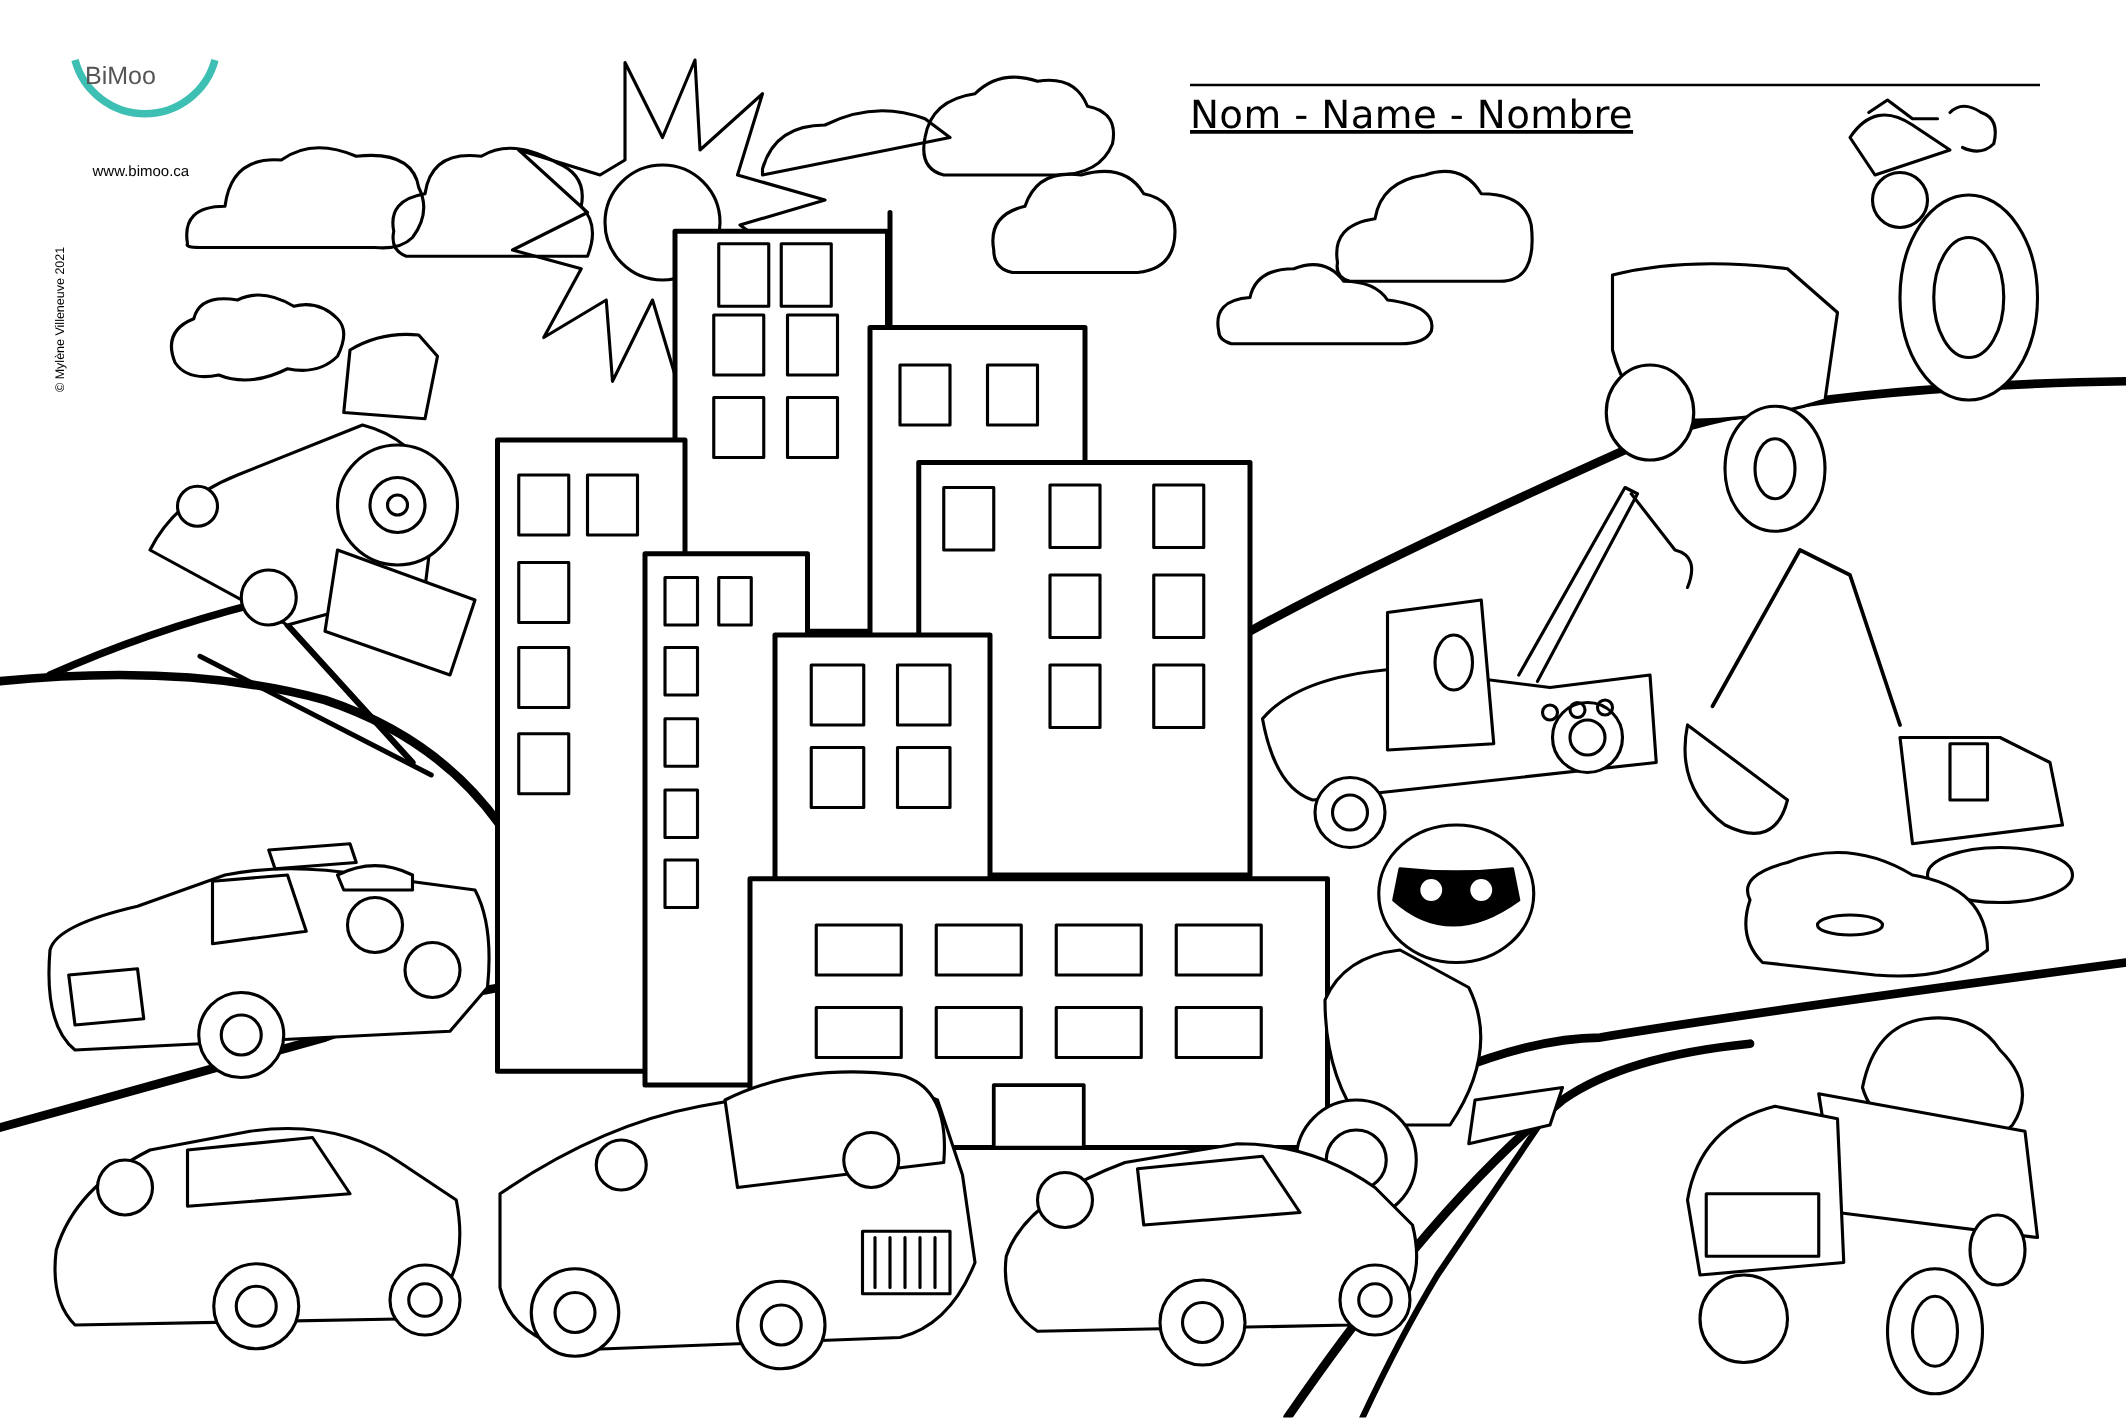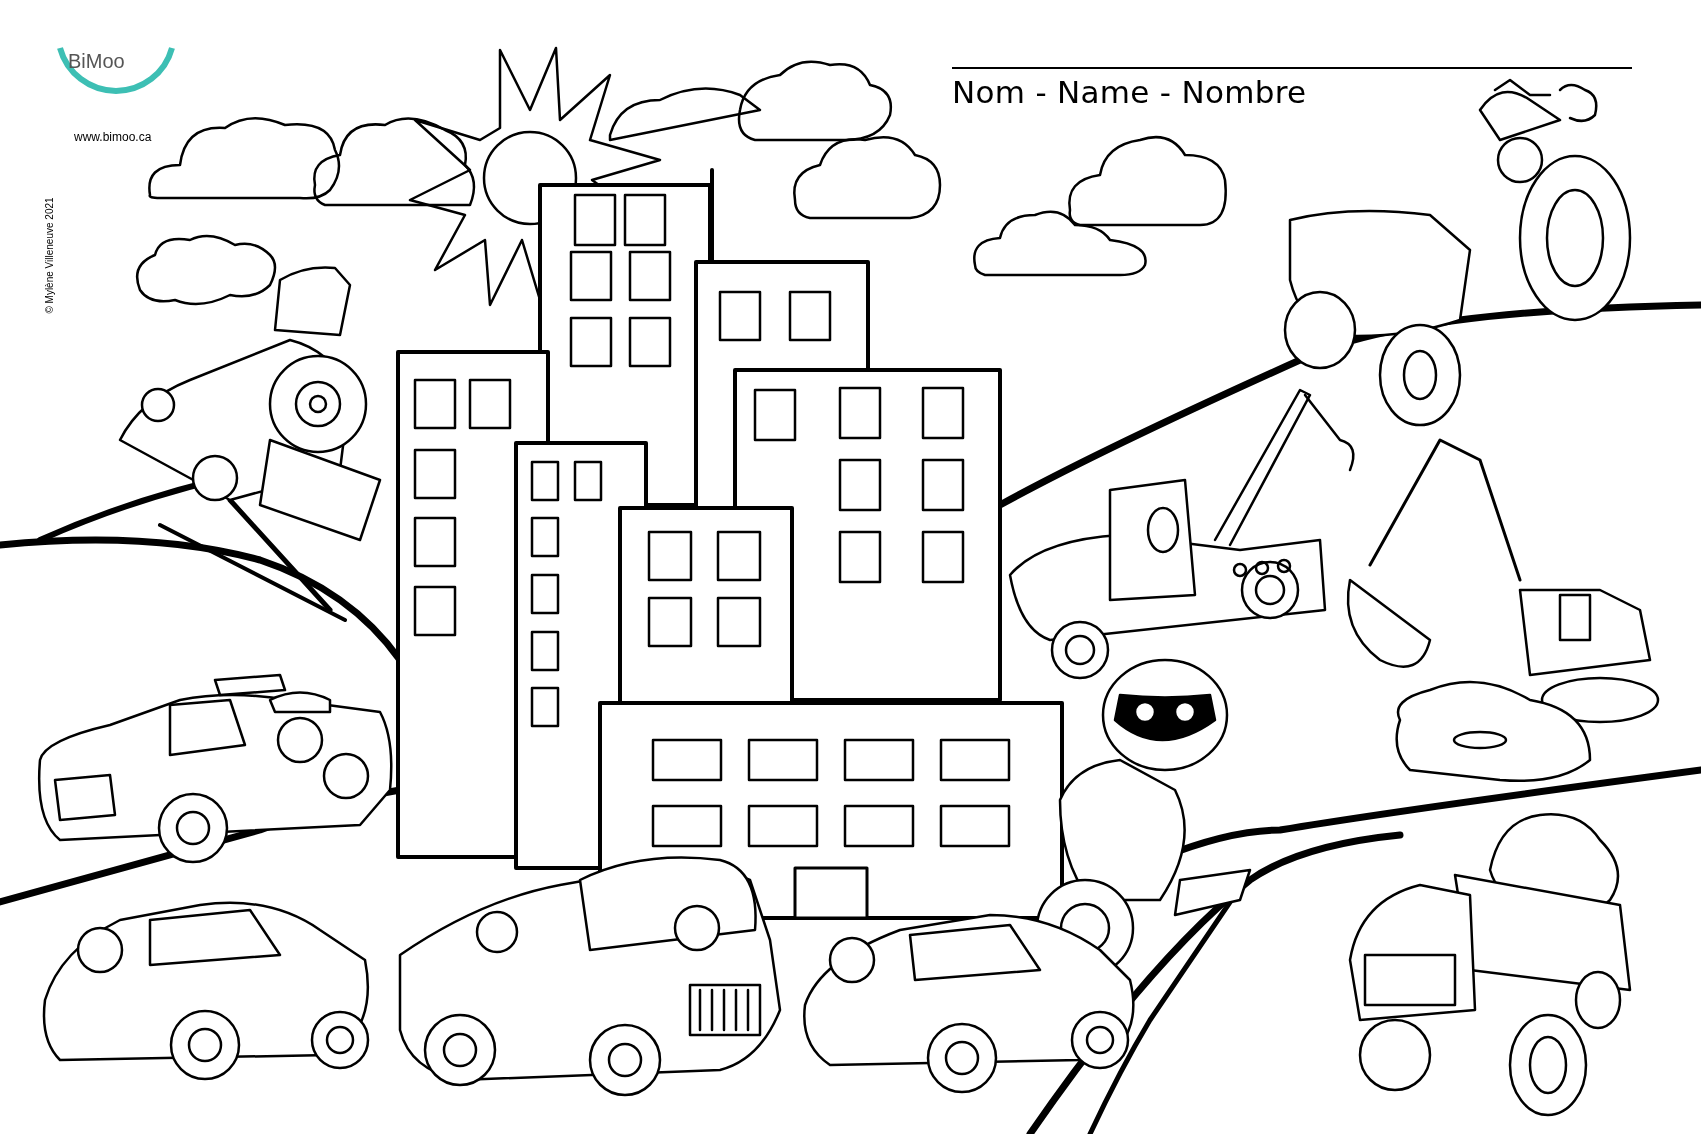--- a/index.html
+++ b/index.html
@@ -3,21 +3,21 @@
 <meta charset="utf-8">
 <style>
   html,body{margin:0;padding:0;background:#fff;}
   body{width:1701px;height:1134px;overflow:hidden;position:relative;font-family:"DejaVu Sans",sans-serif;}
   #scene{position:absolute;left:0;top:0;width:1701px;height:1134px;}
   .logo{position:absolute;left:54px;top:44px;width:130px;height:100px;}
   .logo-text{position:absolute;left:14px;top:6px;font-family:"Liberation Sans",sans-serif;font-size:20px;color:#555;}
   .logo-url{position:absolute;left:74px;top:118px;font-family:"Liberation Sans",sans-serif;font-size:12px;color:#000;margin-top:12px;}
   .copyright{position:absolute;left:24px;top:250px;transform:rotate(-90deg);transform-origin:center;font-family:"Liberation Sans",sans-serif;font-size:10px;color:#000;white-space:nowrap;width:170px;text-align:center;margin-left:-60px;}
   .name-line{position:absolute;left:952px;top:67px;width:680px;height:0;border-top:2px solid #000;}
-  .name-label{position:absolute;left:952px;top:74px;font-family:"DejaVu Sans",sans-serif;font-size:31px;color:#000;letter-spacing:0.3px;}
+  .name-label{position:absolute;left:952px;top:74px;font-family:"DejaVu Sans",sans-serif;font-size:31px;color:#000;letter-spacing:0.3px;text-decoration:underline;}
 </style>
 </head>
 <body>
 
 <div id="scene">
 
   <div class="logo">
     <svg width="130" height="70" viewBox="0 0 130 70" style="position:absolute;left:0;top:0">
       <path d="M6 4 A58 58 0 0 0 118 4" fill="none" stroke="#3dbfb4" stroke-width="6"></path>
     </svg>

